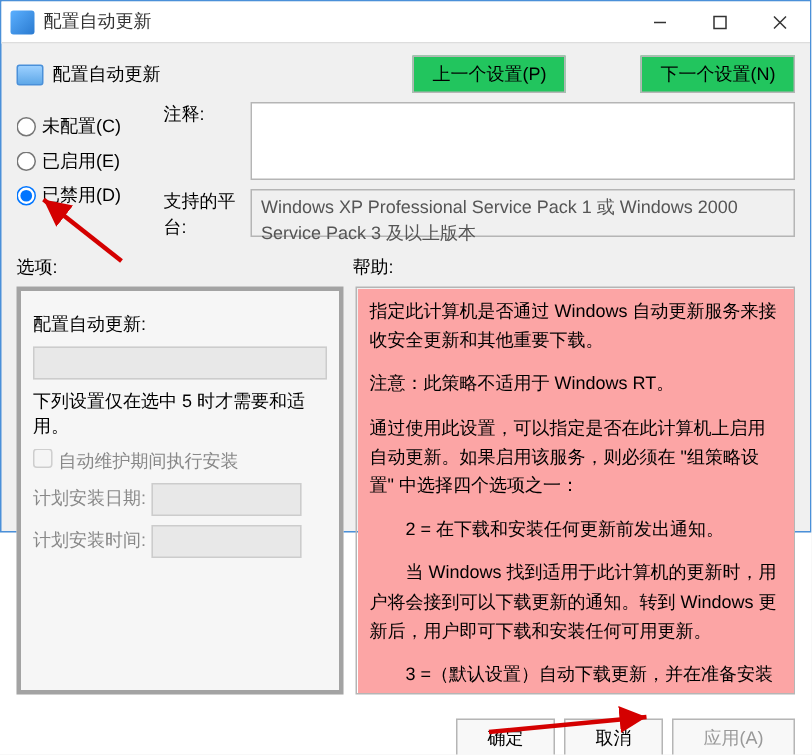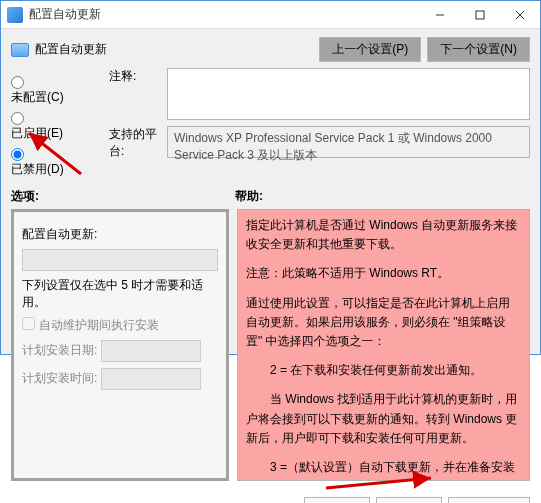--- a/index.html
+++ b/index.html
@@ -8,31 +8,31 @@
 .titlebar { background: #fff; height: 28px; display: flex; align-items: center; border-bottom: 1px solid #ddd; }
 .titlebar-icon { width: 16px; height: 16px; margin: 0 6px; background: linear-gradient(135deg,#5bb0ff,#2a7ad0); border-radius: 2px; }
 .titlebar-title { flex: 1; color: #333; }
 .win-btn { width: 40px; height: 28px; display: flex; align-items: center; justify-content: center; color: #333; }
 .win-btn svg { width: 10px; height: 10px; }
 .content { padding: 8px 10px; }
 .row1 { display: flex; align-items: center; margin-bottom: 6px; }
 .row1 .icon16 { width: 18px; height: 14px; margin-right: 6px; background: linear-gradient(#9cd0ff,#5fa8e8); border: 1px solid #4a90d9; border-radius: 2px; }
 .row1 .title { flex: 1; }
 .nav-btns { display: flex; gap: 6px; }
-.nav-btn { border: 1px solid #b5b5b5; background: #a3a3a3; padding: 3px 12px; }
+.nav-btn { border: 1px solid #b5b5b5; background: #22c55e; padding: 3px 12px; margin-left: 44px; }
 .topgrid { display: flex; gap: 8px; }
 .radios { width: 90px; padding-top: 2px; }
-.radio { display: flex; align-items: flex-start; margin: 6px 0; cursor: pointer; flex-direction: column; }
+.radio { display: flex; align-items: center; margin: 6px 0; cursor: pointer; }
 .radio input { margin-right: 4px; }
 .rows-right { flex: 1; }
 .comment-row, .platform-row { display: flex; margin-bottom: 6px; }
 .comment-row .lbl, .platform-row .lbl { width: 58px; }
 .comment-box { flex: 1; height: 52px; border: 1px solid #b5b5b5; background: #fff; overflow-y: scroll; }
 .platform-box { flex: 1; border: 1px solid #b5b5b5; background: #f0f0f0; padding: 3px 6px; color: #555; height: 32px; }
-.opts-help-row { display: flex; margin-top: 4px; font-weight: bold; }
+.opts-help-row { display: flex; margin-top: 4px; }
 .opts-label { width: 224px; }
 .help-label { flex: 1; }
 .lowergrid { display: flex; gap: 8px; margin-top: 4px; }
 .options-panel { width: 218px; border: 3px solid #a3a3a3; background: #f6f6f6; padding: 8px 8px; height: 272px; }
 .options-panel .line { margin: 6px 0; }
 .disabled-box { border: 1px solid #ccc; background: #e8e8e8; height: 22px; width: 100%; }
 .disabled-box.sm { width: 100px; display: inline-block; vertical-align: middle; }
 .gray { color: #888; }
 .chk { display: flex; align-items: flex-start; }
 .chk input { margin-right: 4px; }

